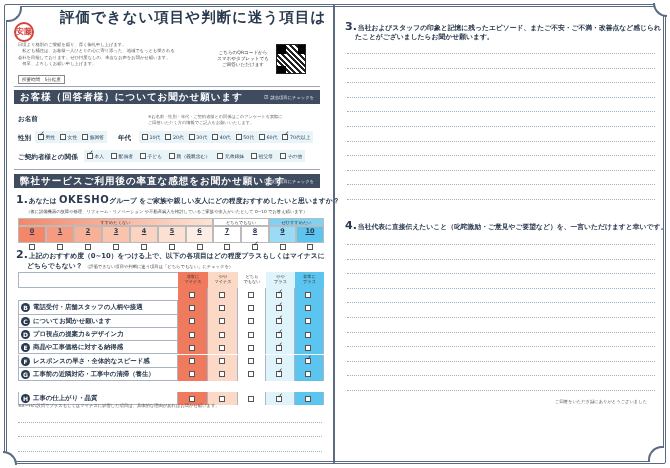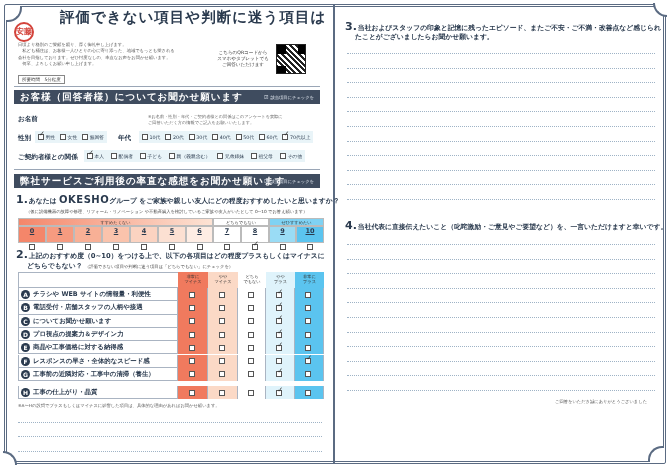--- a/index.html
+++ b/index.html
@@ -208,24 +208,20 @@
   <div class="q2-head" style="left:190px;width:30px;background:#fbd9c6;white-space:pre-line">やや
 マイナス</div>
   <div class="q2-head" style="left:220px;width:28px;background:#fff;white-space:pre-line">どちら
 でもない</div>
   <div class="q2-head" style="left:248px;width:29px;background:#dff3fb;white-space:pre-line">やや
 プラス</div>
   <div class="q2-head" style="left:277px;width:29px;background:#5bc4ef;white-space:pre-line">非常に
 プラス</div>
   <div id="q2rows">
       <div class="q2-row" style="top: 16px;">
-        <div class="q2-label">
-          <span class="q2-letter">A</span>
-          <span>チラシや WEB サイトの情報量・利便性</span>
-        </div>
         <div class="q2-cell" style="left: 160px; width: 30px; background: rgb(240, 122, 94);">
           <span class="box"></span>
         </div>
         <div class="q2-cell" style="left: 190px; width: 30px; background: rgb(251, 217, 198);">
           <span class="box"></span>
         </div>
         <div class="q2-cell" style="left: 220px; width: 28px; background: rgb(255, 255, 255);">
           <span class="box"></span>
         </div>
         <div class="q2-cell" style="left: 248px; width: 29px; background: rgb(223, 243, 251);">
@@ -354,21 +350,21 @@
         <div class="q2-cell" style="left: 220px; width: 28px; background: rgb(255, 255, 255);">
           <span class="box"></span>
         </div>
         <div class="q2-cell" style="left: 248px; width: 29px; background: rgb(223, 243, 251);">
           <span class="box checked"></span>
         </div>
         <div class="q2-cell" style="left: 277px; width: 29px; background: rgb(91, 196, 239);">
           <span class="box"></span>
         </div>
       </div>
-      <div class="q2-row" style="top: 114px;">
+      <div class="q2-row" style="top: 120px;">
         <div class="q2-label">
           <span class="q2-letter">H</span>
           <span>工事の仕上がり・品質</span>
         </div>
         <div class="q2-cell" style="left: 160px; width: 30px; background: rgb(240, 122, 94);">
           <span class="box"></span>
         </div>
         <div class="q2-cell" style="left: 190px; width: 30px; background: rgb(251, 217, 198);">
           <span class="box"></span>
         </div>

